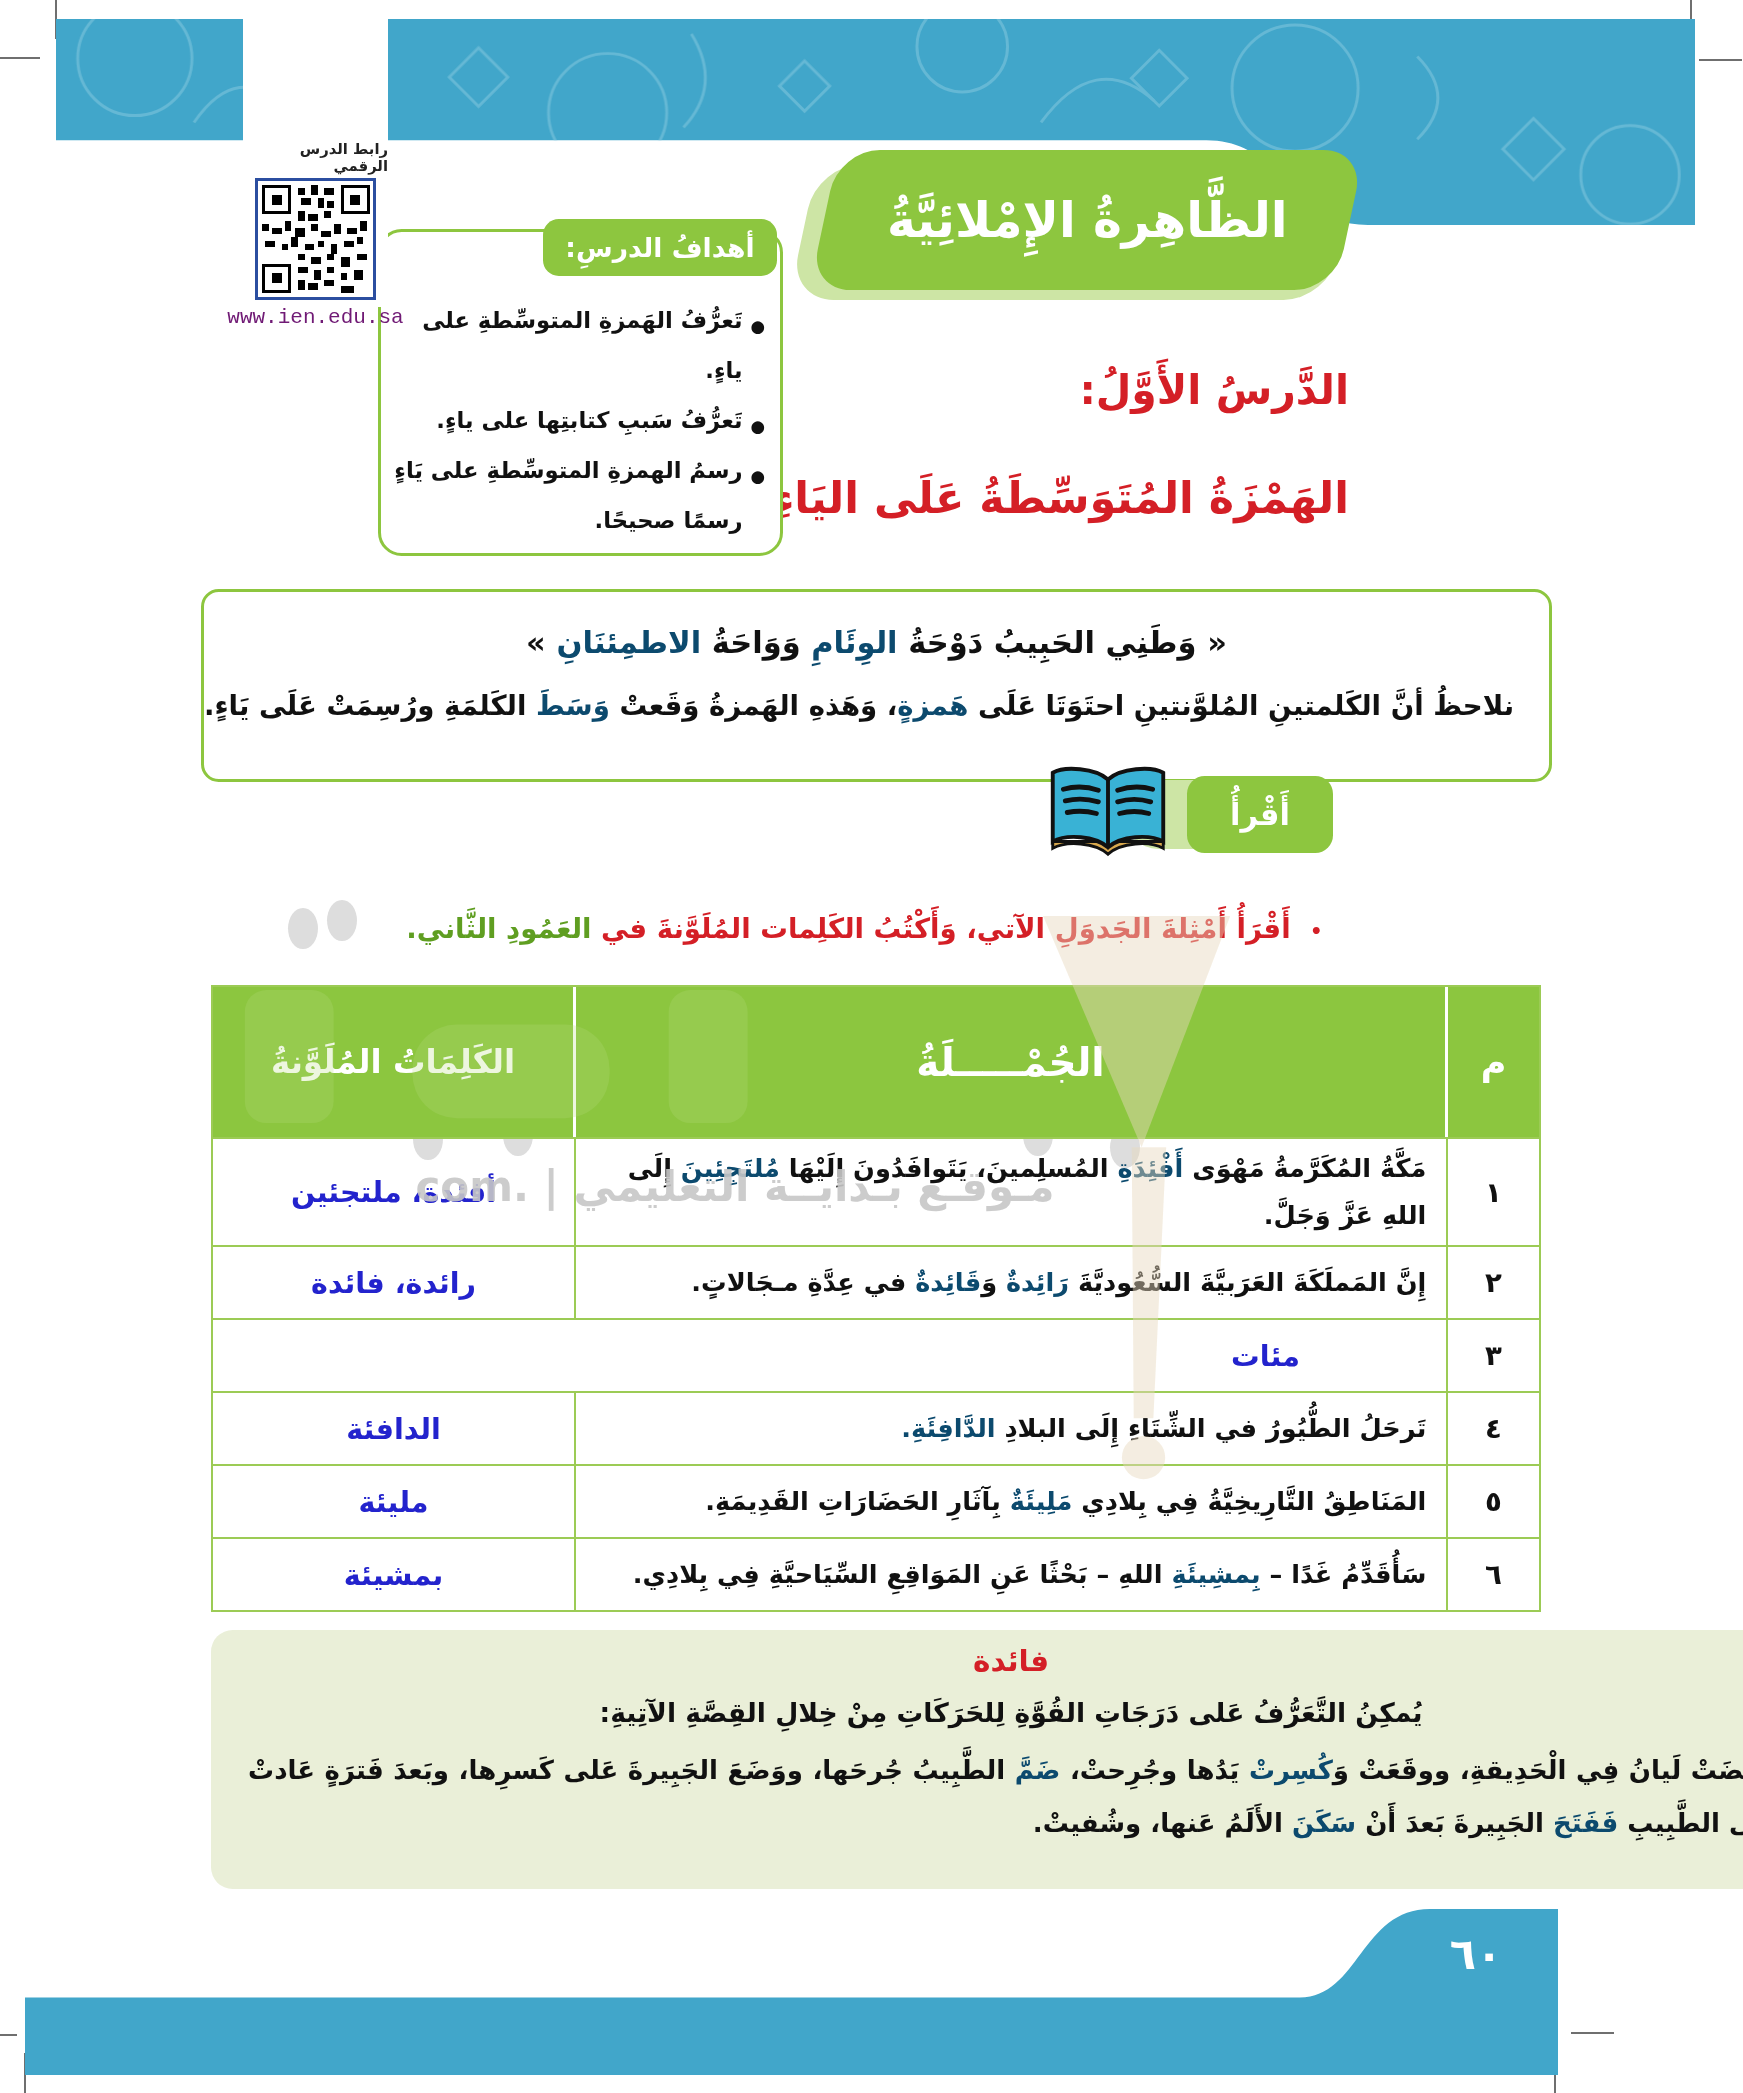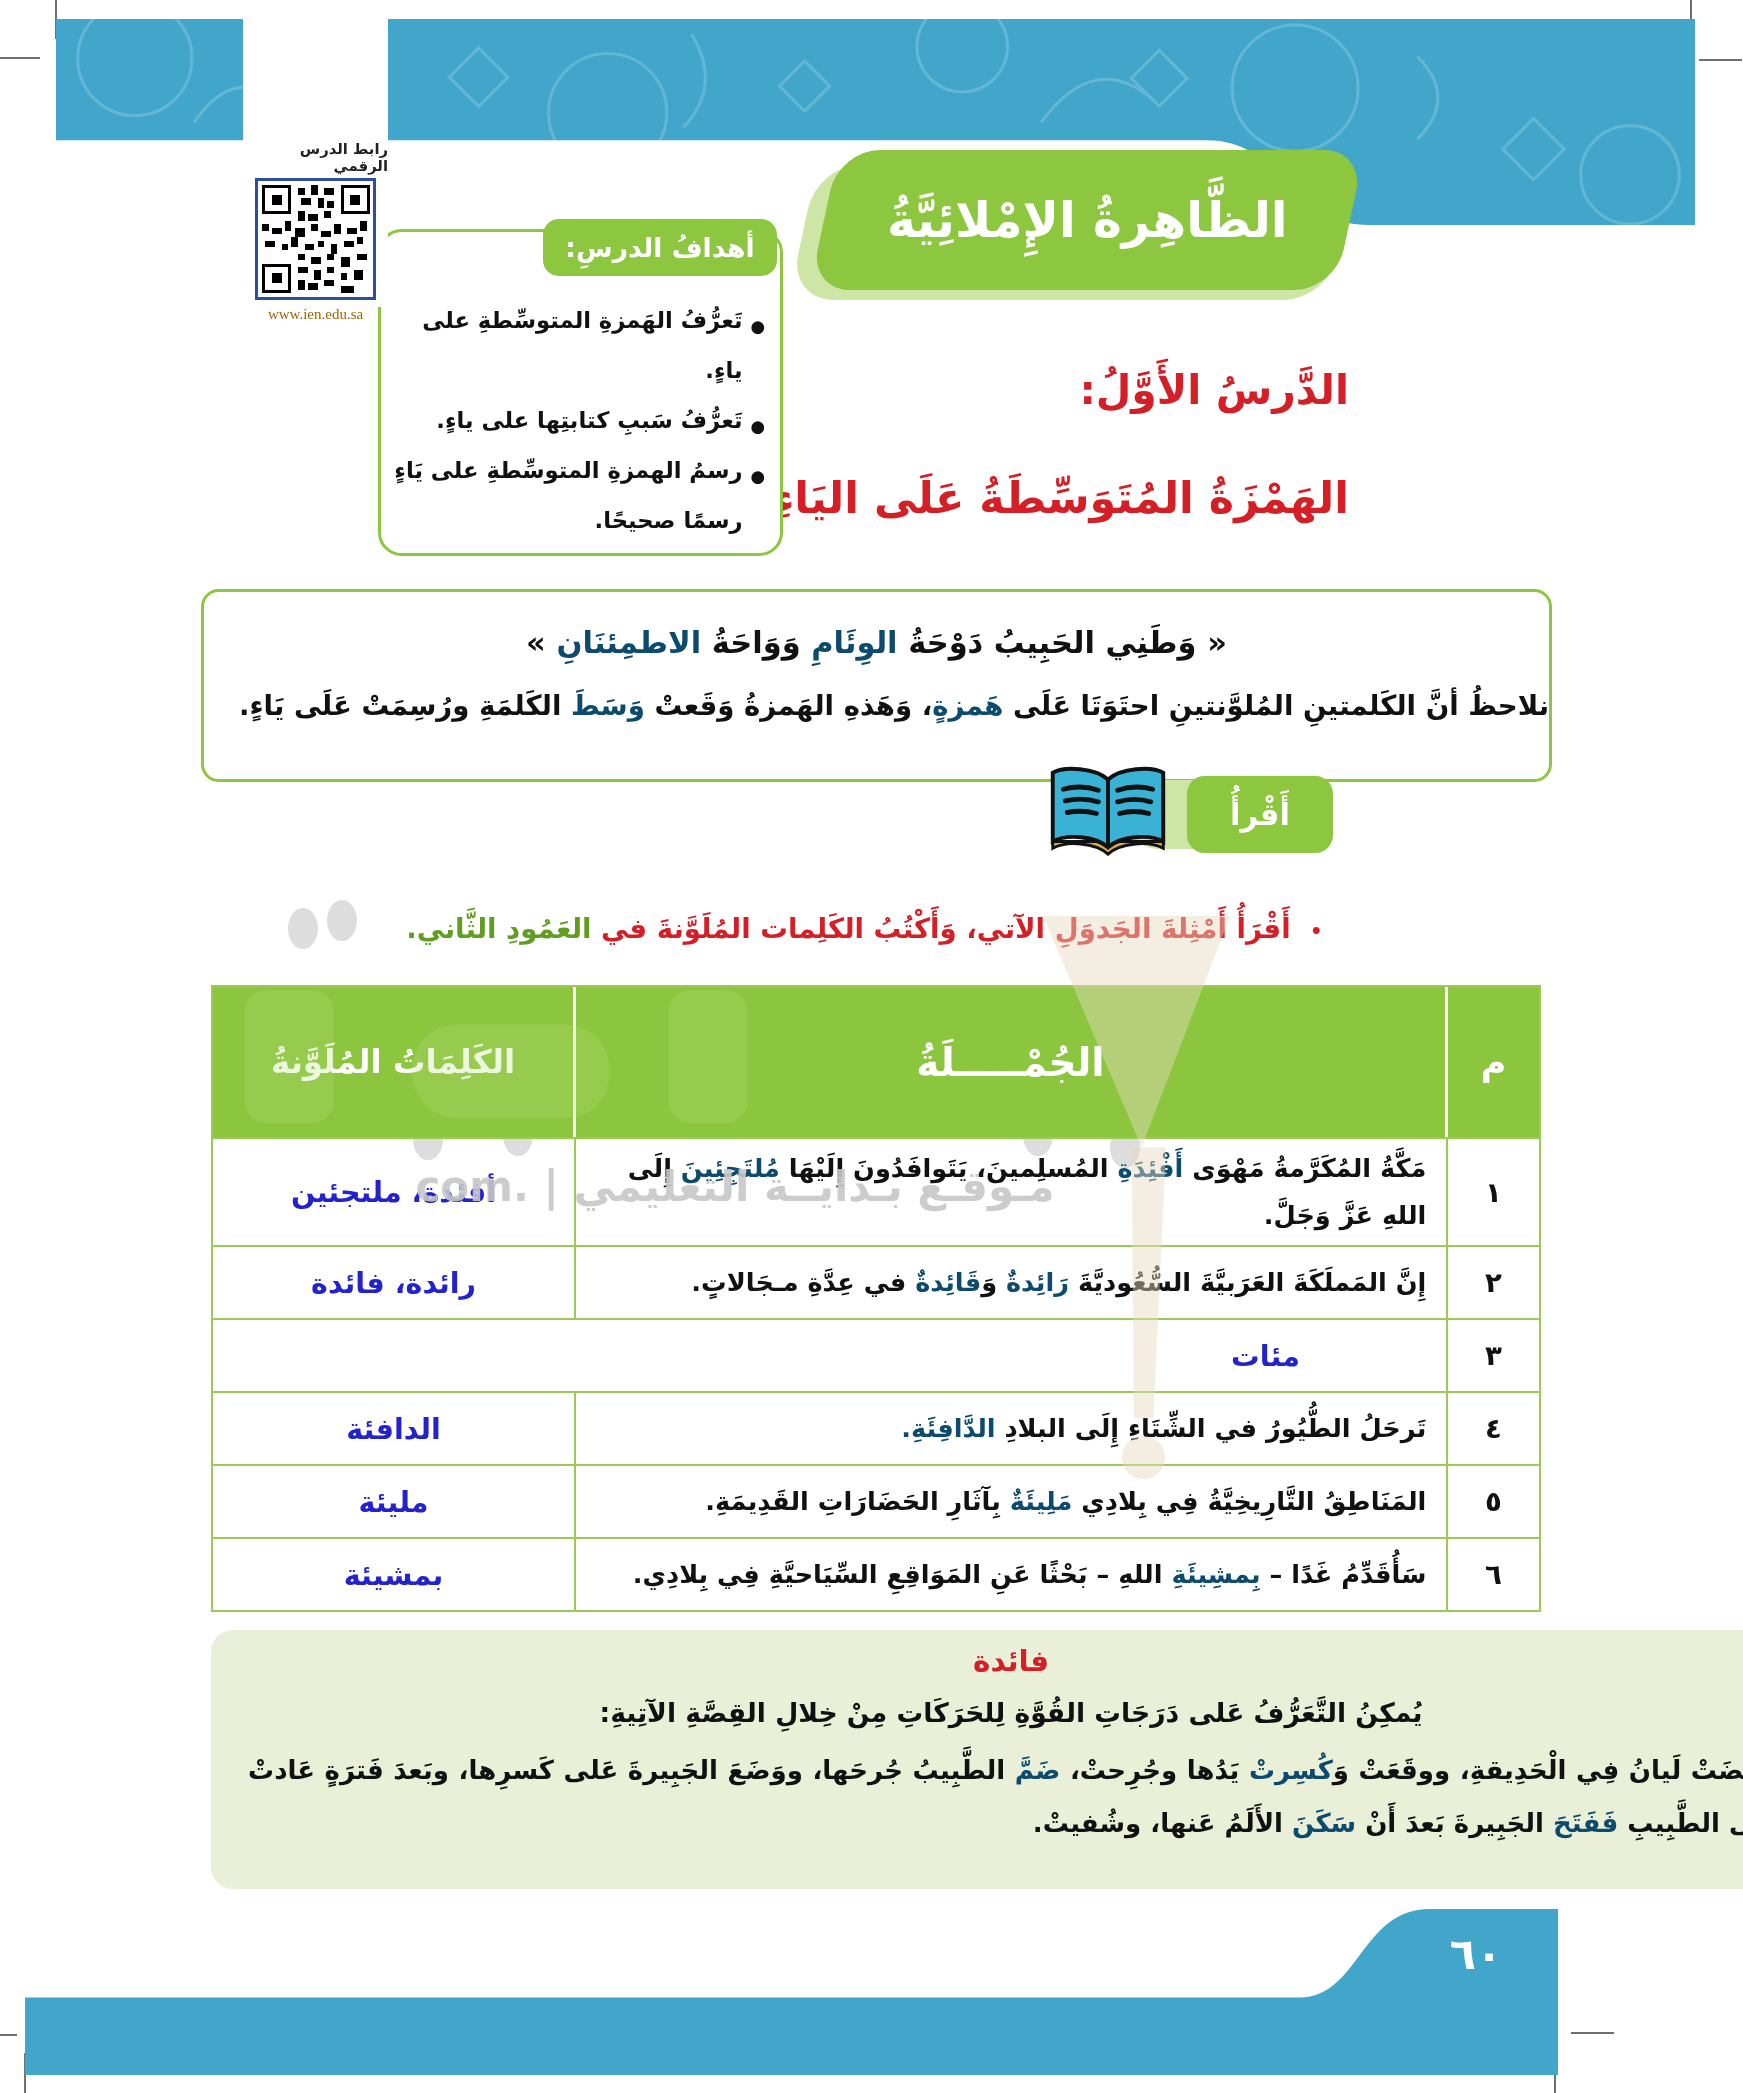--- a/index.html
+++ b/index.html
@@ -6,21 +6,21 @@
   .page{position:relative;width:1744px;height:2093px;background:#fff;overflow:hidden;
         font-family:"DejaVu Sans",sans-serif;font-weight:bold;direction:rtl;}
   
   .crop{position:absolute;background:#6f6f6f;}
   
   .band-svg{position:absolute;left:57px;top:18.7px;width:1639px;height:206px;}
   .qr-strip{position:absolute;left:244px;top:0;width:145px;height:307px;background:#fff;
             display:flex;flex-direction:column;align-items:center;z-index:5;}
   .qr-label{margin-top:140px;font-size:14.8px;color:#222;}
   .qr-frame{margin-top:3.9px;border:3px solid #2b4ea0;background:#fff;padding:3.9px;line-height:0;}
-  .qr-url{margin-top:5.9px;font-size:15px;color:#a16207;font-weight:normal;font-family:Liberation Serif, serif;}
+  .qr-url{margin-top:5.9px;font-size:21px;color:#701a75;font-weight:normal;font-family:Liberation Mono, monospace;}
   
   .badge-back{position:absolute;left:804px;top:164px;width:540px;height:136px;background:#cde5a5;
               border-radius:45px;transform:skewX(-12deg);}
   .badge-front{position:absolute;left:825px;top:150px;width:526px;height:140px;background:#8dc63f;
                border-radius:41px;transform:skewX(-12deg);display:flex;align-items:center;justify-content:center;}
   .badge-front span{transform:skewX(12deg);color:#fff;font-size:49px;}
   
   .lesson-label{position:absolute;right:394px;top:366px;color:#d41f26;font-size:41px;}
   .lesson-title{position:absolute;right:394px;top:473px;color:#d41f26;font-size:43px;}
   
@@ -28,21 +28,21 @@
              border-radius:23.6px;background:#fff;}
   .goals-tab{position:absolute;left:544px;top:219px;width:234px;height:57px;background:#8dc63f;border-radius:15.8px;
              display:flex;align-items:center;justify-content:center;color:#fff;font-size:26.6px;z-index:3;}
   .goals-list{position:absolute;left:394px;top:296px;width:372px;}
   .goal-item{display:flex;gap:7.9px;color:#111;font-size:22.7px;line-height:2.2;text-align:right;}
   .goal-bullet{font-size:16.7px;margin-top:11.8px;}
   
   .quote-box{position:absolute;left:202px;top:589px;width:1345px;height:187px;border:3.9px solid #8dc63f;
              border-radius:17.7px;background:#fff;}
   .quote-l1{margin-top:21.7px;text-align:center;font-size:30.5px;color:#111;line-height:1.9;}
-  .quote-l2{margin-top:7.9px;text-align:right;font-size:27.6px;color:#111;line-height:1.9;}
+  .quote-l2{margin-top:7.9px;text-align:left;font-size:27.6px;color:#111;line-height:1.9;}
   .c-red{color:#0c4a6e;}
   .c-green{color:#5f9e21;}
   
   .read-light{position:absolute;left:1125px;top:780px;width:209px;height:69px;background:#cde5a5;border-radius:35px;}
   .read-badge{position:absolute;left:1188px;top:776px;width:146px;height:77px;background:#8dc63f;border-radius:17.7px;
               display:flex;align-items:center;justify-content:center;color:#fff;font-size:30.5px;}
   .book-icon{position:absolute;left:1046px;top:763px;width:126px;height:99px;}
   
   .instruction{position:absolute;right:396px;top:904px;width:965px;text-align:center;
                color:#d41f26;font-size:27.6px;line-height:1.8;}

